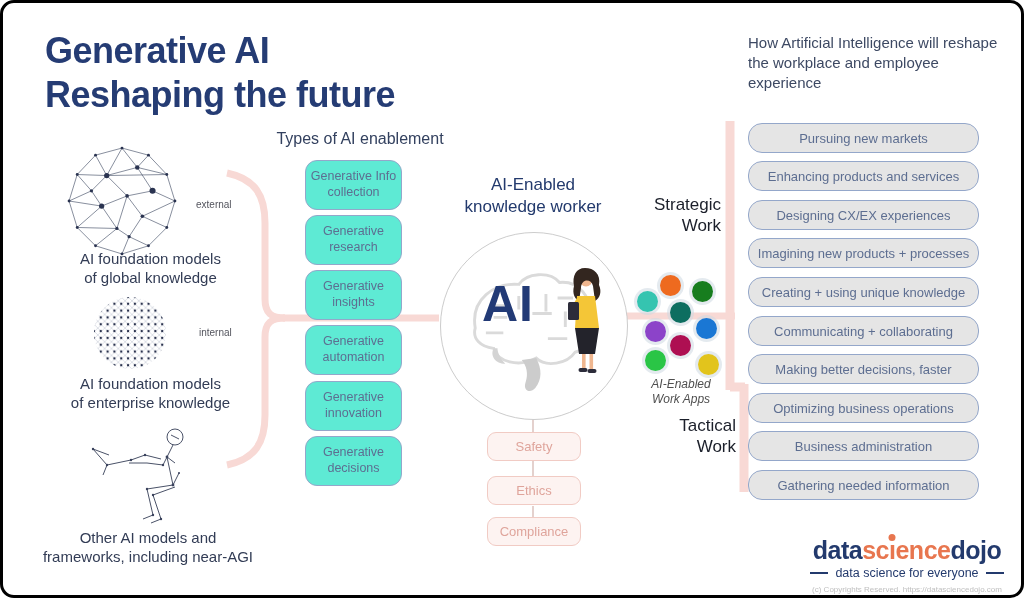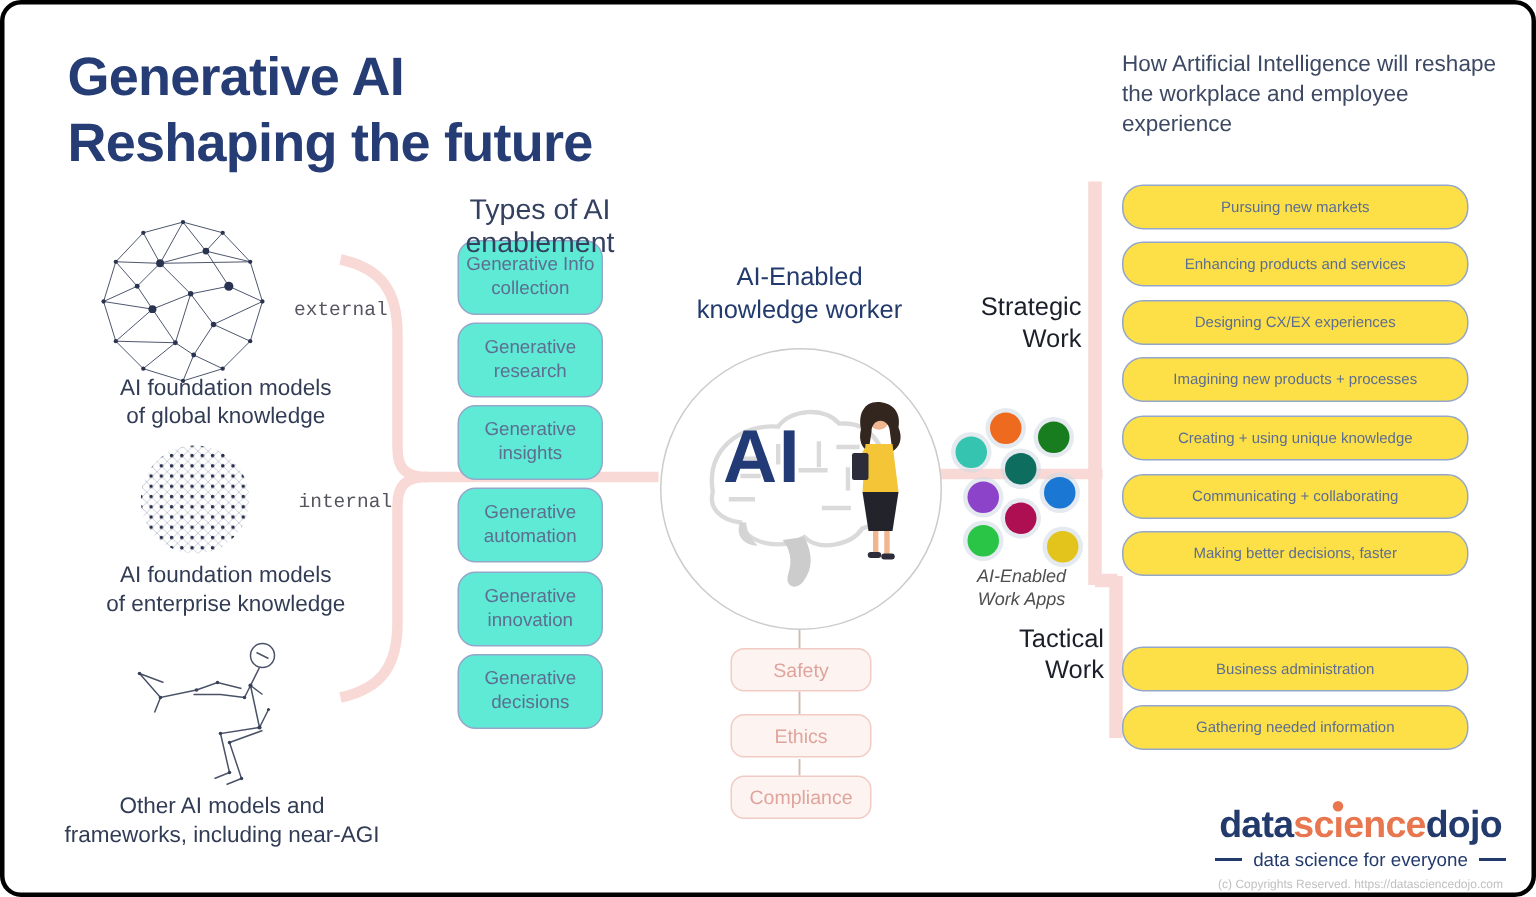--- a/index.html
+++ b/index.html
@@ -7,39 +7,39 @@
           font-family:"Liberation Sans", sans-serif;border:3px solid #000000;border-radius:14px;box-sizing:border-box;}
   .abs{position:absolute;}
   .pre{white-space:pre-line;}
   
   #decor{position:absolute;left:0;top:0;z-index:0;}
   
   .title{left:42px;top:26px;font-size:36px;font-weight:bold;color:#253c74;line-height:1.22;letter-spacing:-0.5px;z-index:3;}
   .subtitle-right{left:745px;top:30px;width:268px;font-size:15px;color:#3d4963;line-height:1.32;z-index:3;}
   
   .cap{font-size:15px;color:#323c55;text-align:center;line-height:1.25;z-index:3;}
-  .tag{font-size:13px;color:#54555e;z-index:3;font-family:Liberation Mono, monospace;}
-  
-  .ehead{left:267px;top:127px;width:180px;text-align:center;font-size:19px;color:#33415f;z-index:3;}
+  .tag{font-size:10px;color:#54555e;z-index:3;}
+  
+  .ehead{left:267px;top:127px;width:180px;text-align:center;font-size:16px;color:#33415f;z-index:3;}
   .ebox{left:302px;width:97px;height:50px;background:#5eead4;border:1.4px solid #94a7ca;border-radius:12px;
         display:flex;align-items:center;justify-content:center;text-align:center;
         font-size:12.5px;color:#5d6e91;line-height:1.25;z-index:2;box-sizing:border-box;}
   
   .chead{left:415px;top:171px;width:230px;text-align:center;font-size:17px;color:#233a6d;font-weight:500;line-height:1.3;z-index:3;}
   .circle{left:437px;top:229px;width:186px;height:186px;border-radius:50%;background:#fff;border:1.2px solid #cccccc;z-index:1;}
   .ai-label{left:455px;top:272px;width:100px;text-align:center;font-size:50px;font-weight:bold;color:#223a76;z-index:3;letter-spacing:1px;}
   .gbox{left:484px;width:94px;height:29px;background:#fdf3f1;border:1.3px solid #f1cbc4;border-radius:9px;
         display:flex;align-items:center;justify-content:center;font-size:13px;color:#dfa49b;z-index:2;box-sizing:border-box;}
   
   .dot{width:21px;height:21px;border-radius:50%;z-index:3;box-shadow:0 0 0 3px rgba(205,216,226,0.55);}
   .apps-label{left:628px;top:374px;width:100px;text-align:center;font-size:12px;font-style:italic;color:#4f4f4f;line-height:1.25;z-index:3;}
   .work-label{width:120px;text-align:right;font-size:17px;font-weight:500;color:#1b1f2a;line-height:1.25;z-index:3;}
   
-  .rbox{left:745px;width:231px;height:30px;background:#fde047;border:1.4px solid #94a7ca;border-radius:14px;
-        display:flex;align-items:center;justify-content:center;font-size:10px;color:#5d6e91;z-index:2;box-sizing:border-box;text-align:center;}
+  .rbox{left:745px;width:231px;height:30px;background:#e5e5e5;border:1.4px solid #94a7ca;border-radius:14px;
+        display:flex;align-items:center;justify-content:center;font-size:13px;color:#5d6e91;z-index:2;box-sizing:border-box;text-align:center;}
   
   .logo-wrap{left:790px;top:534px;width:228px;text-align:center;z-index:3;}
   .logo-line{font-size:25px;font-weight:bold;letter-spacing:-0.5px;line-height:1.05;}
   .logo-navy{color:#233a6d;}
   .logo-coral{color:#e8764f;margin-top:24px;}
   .logo-i{position:relative;display:inline-block;color:#e8764f;}
   .logo-i::before{content:'';position:absolute;top:-3px;left:50%;transform:translateX(-50%);
                   width:7px;height:7px;border-radius:50%;background:#e8764f;}
   .tagline-row{display:flex;align-items:center;justify-content:center;gap:7px;margin-top:3px;}
   .tagline-dash{width:18px;height:2px;background:#233a6d;}
@@ -211,20 +211,21 @@
   <div class="abs work-label pre" style="left:613px;top:412px;">Tactical
 Work</div>
 
   <div class="abs rbox" style="top:120px;">Pursuing new markets</div>
   <div class="abs rbox" style="top:158px;">Enhancing products and services</div>
   <div class="abs rbox" style="top:197px;">Designing CX/EX experiences</div>
   <div class="abs rbox" style="top:235px;">Imagining new products + processes</div>
   <div class="abs rbox" style="top:274px;">Creating + using unique knowledge</div>
   <div class="abs rbox" style="top:313px;">Communicating + collaborating</div>
   <div class="abs rbox" style="top:351px;">Making better decisions, faster</div>
+  <div class="abs rbox" style="top:390px;">Optimizing business operations</div>
   <div class="abs rbox" style="top:428px;">Business administration</div>
   <div class="abs rbox" style="top:467px;">Gathering needed information</div>
 
   <div class="abs logo-wrap">
     <div class="logo-line"><span class="logo-navy">data</span><span class="logo-coral">sc</span><span class="logo-i">ı</span><span class="logo-coral">ence</span><span class="logo-navy">dojo</span></div>
     <div class="tagline-row">
       <span class="tagline-dash"></span>
       <span class="tagline-text">data science for everyone</span>
       <span class="tagline-dash"></span>
     </div>

